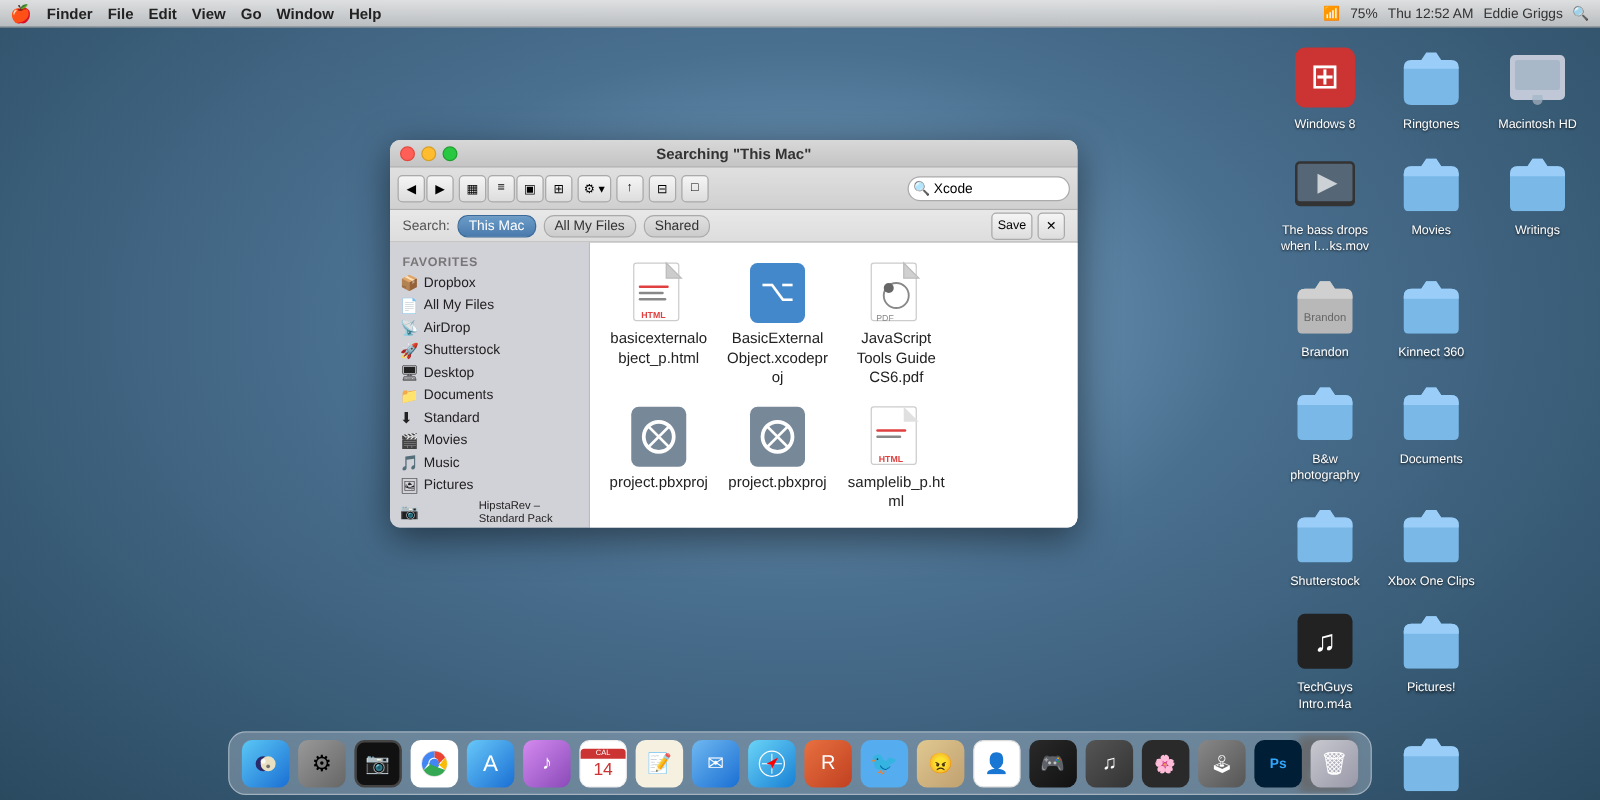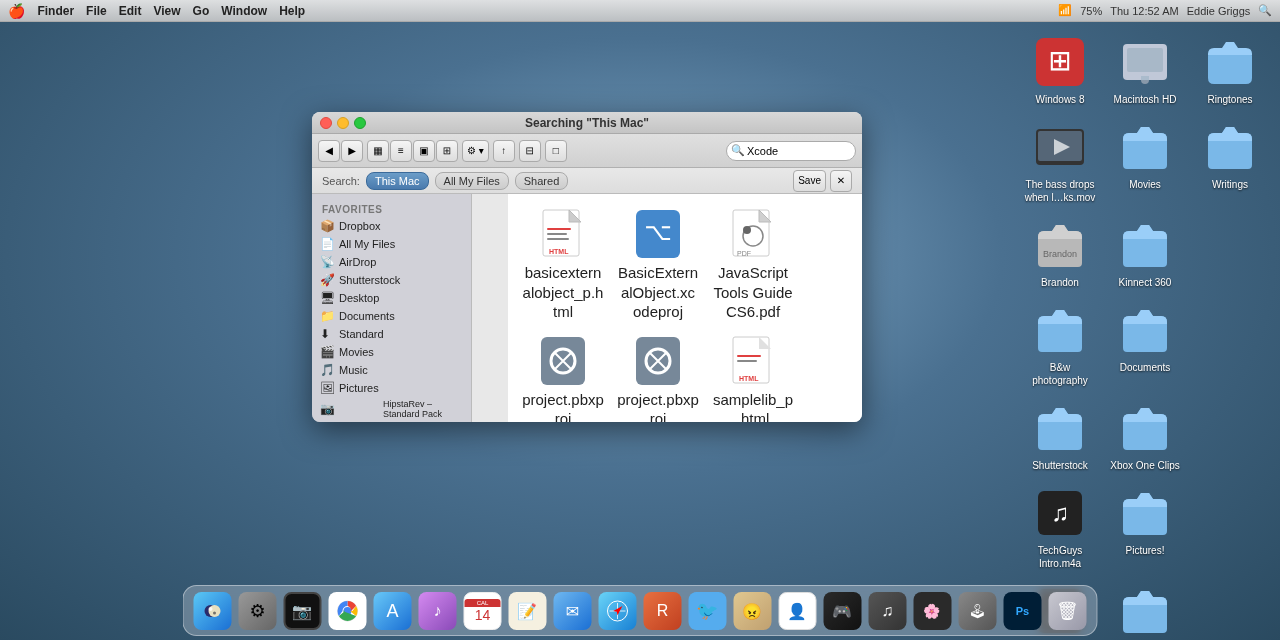--- a/index.html
+++ b/index.html
@@ -223,21 +223,20 @@
     .scope-right {
       margin-left: auto;
       display: flex;
       gap: 4px;
       align-items: flex-start;
     }
 
     .finder-body {
       display: flex;
       height: calc(100% - 82px);
-      gap: 36px;
     }
     .sidebar {
       width: 160px;
       background: rgba(200,200,210,0.7);
       border-right: 1px solid #bbb;
       overflow-y: auto;
       padding: 6px 0;
     }
     .sidebar-section-label {
       font-size: 10px;
@@ -283,21 +282,21 @@
     }
     .file-item .fi-icon {
       width: 52px;
       height: 52px;
       display: flex;
       align-items: center;
       justify-content: center;
       margin-bottom: 3px;
     }
     .file-item .fi-label {
-      font-size: 15px;
+      font-size: 12px;
       color: #222;
       text-align: center;
       line-height: 1.3;
       max-width: 85px;
       word-break: break-word;
     }
 
     
     .dock {
       position: absolute;
@@ -363,37 +362,37 @@
         <div class="icon-img">
           <svg width="52" height="52" viewBox="0 0 52 52">
             <rect x="2" y="2" width="48" height="48" rx="8" fill="#cc3333"></rect>
             <text x="26" y="34" text-anchor="middle" font-size="28" fill="white">⊞</text>
           </svg>
         </div>
         <span class="icon-label">Windows 8</span>
       </div>
       <div class="desktop-icon">
         <div class="icon-img">
+          <svg width="52" height="44" viewBox="0 0 52 44">
+            <path d="M4,16 Q4,10 10,10 L18,10 L22,4 L30,4 L34,10 L42,10 Q48,10 48,16 L48,38 Q48,44 42,44 L10,44 Q4,44 4,38 Z" fill="#7ab8e8"></path>
+            <path d="M4,14 Q4,8 10,8 L18,8 L22,2 L30,2 L34,8 L42,8 Q48,8 48,14 L48,15 L4,15 Z" fill="#9acef8"></path>
+          </svg>
+        </div>
+        <span class="icon-label">Ringtones</span>
+      </div>
+      <div class="desktop-icon">
+        <div class="icon-img">
           <svg width="52" height="52" viewBox="0 0 52 52">
             <rect x="4" y="8" width="44" height="36" rx="4" fill="#c0c8d8"></rect>
             <rect x="8" y="12" width="36" height="24" rx="2" fill="#a8b8c8"></rect>
             <circle cx="26" cy="44" r="4" fill="#8899aa"></circle>
             <rect x="22" y="40" width="8" height="4" fill="#aabbcc"></rect>
           </svg>
         </div>
         <span class="icon-label">Macintosh HD</span>
-      </div>
-      <div class="desktop-icon">
-        <div class="icon-img">
-          <svg width="52" height="44" viewBox="0 0 52 44">
-            <path d="M4,16 Q4,10 10,10 L18,10 L22,4 L30,4 L34,10 L42,10 Q48,10 48,16 L48,38 Q48,44 42,44 L10,44 Q4,44 4,38 Z" fill="#7ab8e8"></path>
-            <path d="M4,14 Q4,8 10,8 L18,8 L22,2 L30,2 L34,8 L42,8 Q48,8 48,14 L48,15 L4,15 Z" fill="#9acef8"></path>
-          </svg>
-        </div>
-        <span class="icon-label">Ringtones</span>
       </div>
     </div>
 
     <div class="desktop-icon-row">
       <div class="desktop-icon">
         <div class="icon-img">
           <svg width="52" height="52" viewBox="0 0 52 52">
             <rect x="2" y="8" width="48" height="36" rx="4" fill="#333"></rect>
             <rect x="4" y="10" width="44" height="30" rx="2" fill="#556677"></rect>
             <polygon points="20,18 20,34 36,26" fill="white" opacity="0.7"></polygon>

